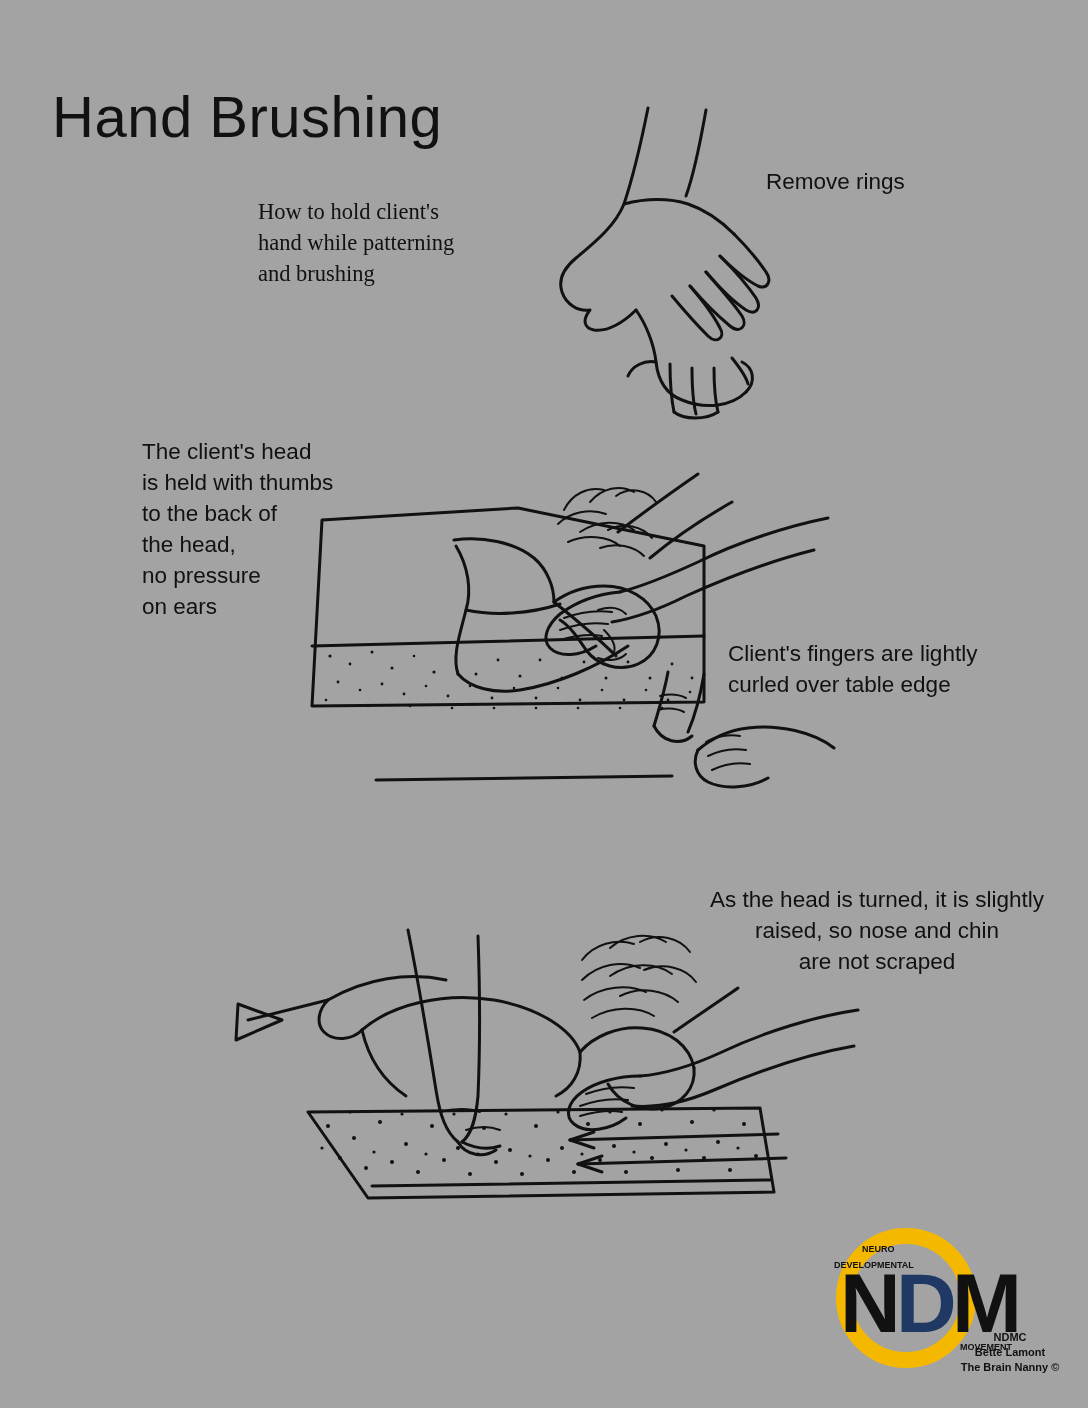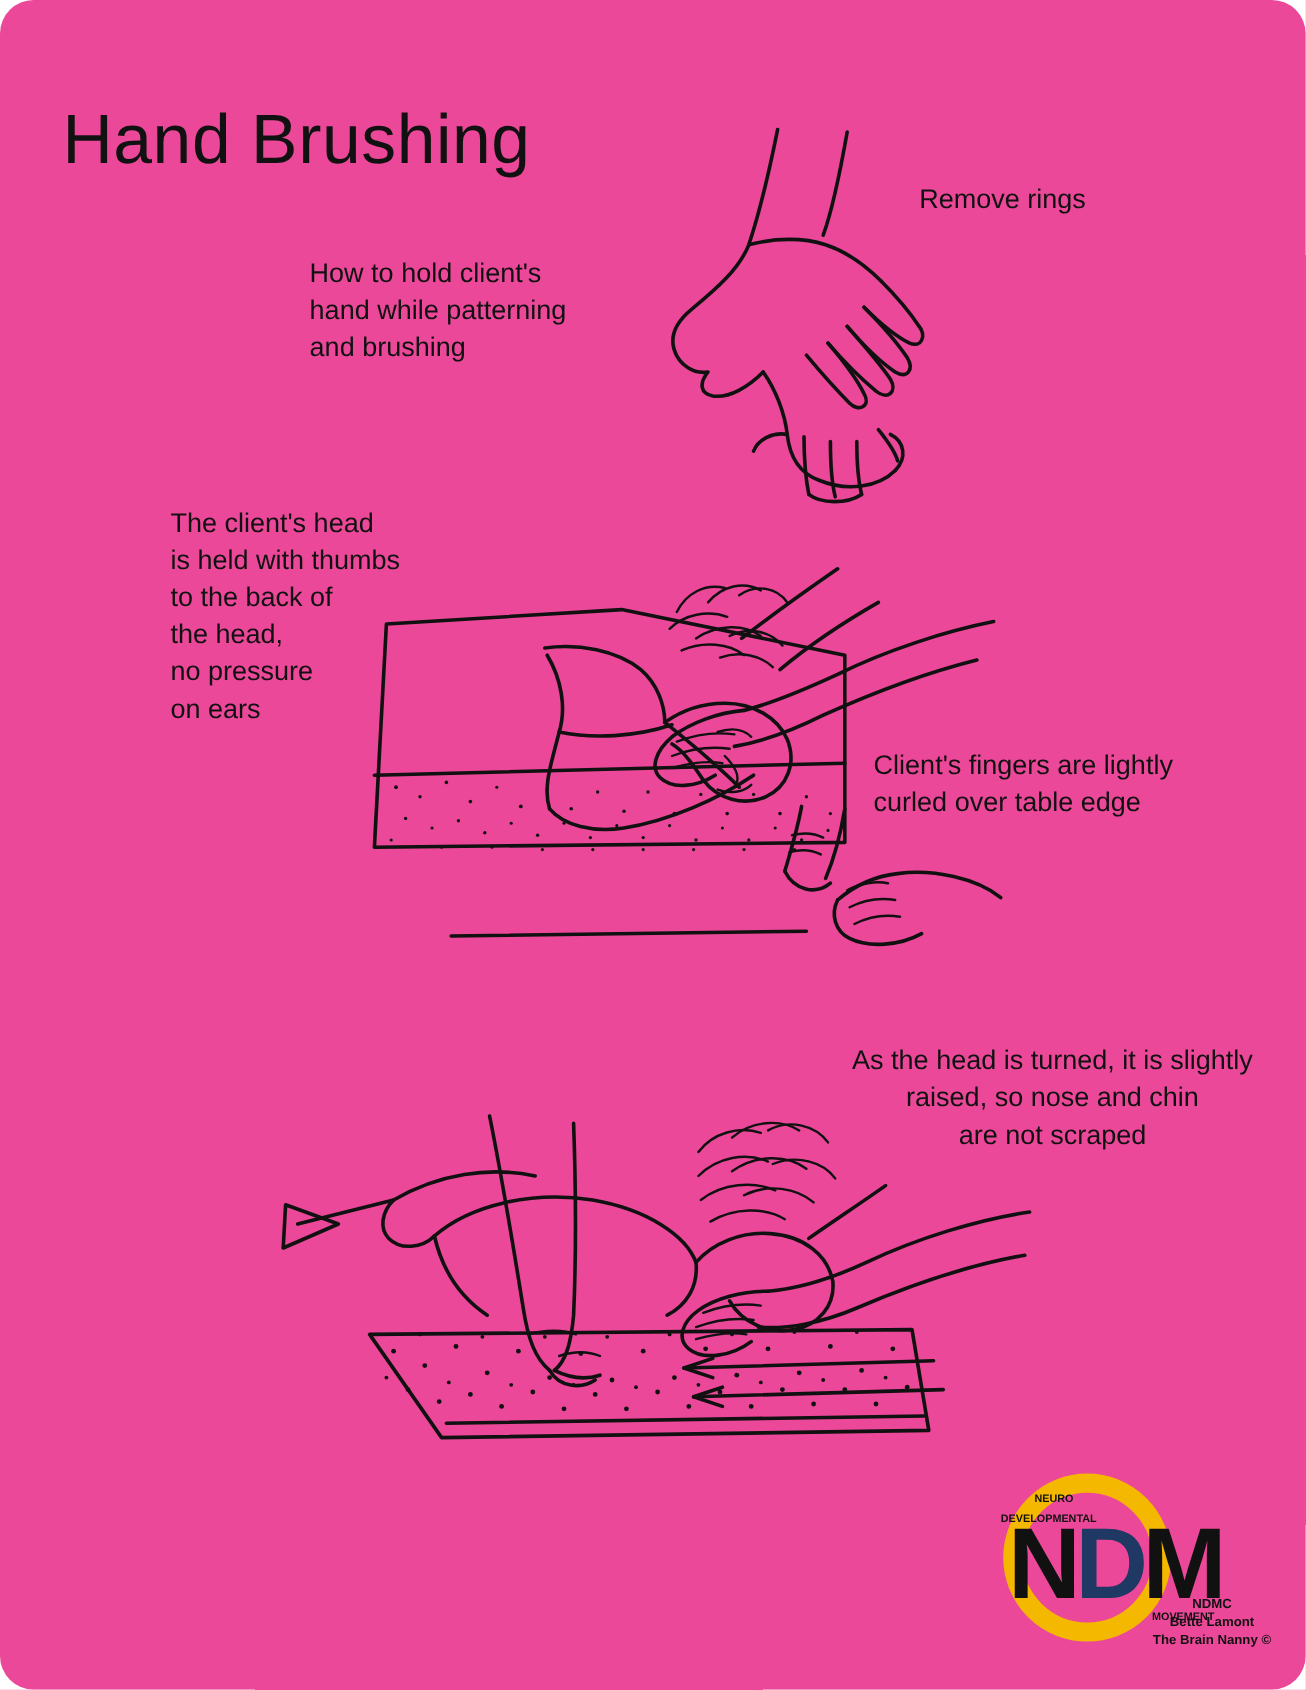--- a/index.html
+++ b/index.html
@@ -13,22 +13,21 @@
     height: 1408px;
     position: relative;
     font-family: "Liberation Sans", sans-serif;
     color: #000000;
     overflow: hidden;
   }
 
   .page {
     position: absolute;
     inset: 0;
-    background: #ec4899;
-    border-radius: 28px;
+    background: #a3a3a3;
   }
 
   
   .title {
     position: absolute;
     left: 52px;
     top: 48px;
     font-size: 58px;
     font-weight: 400;
     letter-spacing: 0.5px;
@@ -36,25 +35,26 @@
     color: #111;
   }
 
   
   .caption {
     position: absolute;
     font-size: 22.5px;
     line-height: 1.38;
     color: #111;
     white-space: pre-line;
+    margin-top: 16px;
   }
   .caption.right { text-align: right; }
 
   #cap-remove-rings { left: 766px; top: 150px; }
-  #cap-hold         { left: 258px; top: 212px; }
+  #cap-hold         { left: 258px; top: 180px; font-family: Liberation Serif, serif; }
   #cap-head-held    { left: 142px; top: 420px; }
   #cap-fingers-curl { left: 728px; top: 622px; }
   #cap-head-turned  { right: 44px; top: 868px; text-align: center; }
   #cap-brushed      { left: 52px; top: 1105px; }
 
   
   .illus { position: absolute; }
   .illus svg { display: block; overflow: visible; }
 
   #illus-hands  { left: 520px; top: 100px;  width: 280px; height: 320px; }

